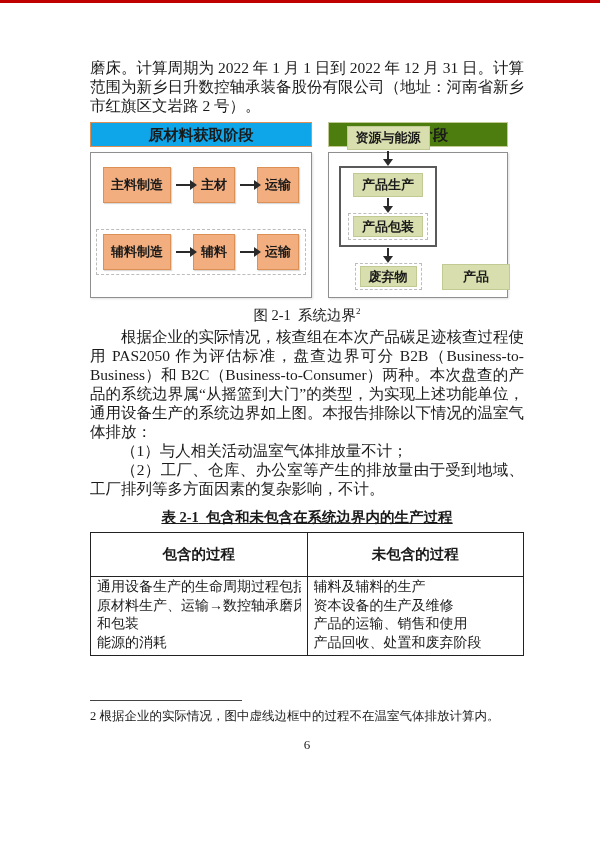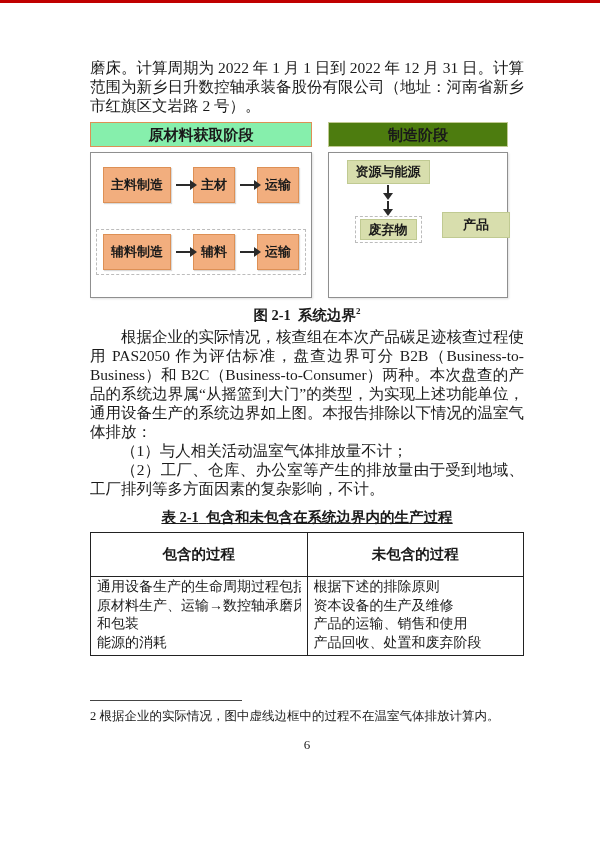--- a/index.html
+++ b/index.html
@@ -18,56 +18,56 @@
   .indent{text-indent:2em;}
 
   
   .figure{display:flex;gap:16px;margin-top:7px;}
   .stage-left{width:222px;}
   .stage-right{width:180px;}
   .stage-header{
     height:25px;line-height:25px;text-align:center;font-weight:bold;font-size:15px;
     border:1px solid;margin-bottom:5px;box-sizing:border-box;
   }
-  .orange-hdr{background:#86efac;border-color:#dd9055;}
+  .orange-hdr{background:#0ea5e9;border-color:#dd9055;}
   .green-hdr{background:#4d7c0f;border-color:#c0ca92;}
   .stage-body{
     border:1px solid #8f8f8f;height:146px;box-sizing:border-box;background:#fff;
     box-shadow:1px 1px 2px rgba(0,0,0,0.12);
   }
   .left-body{display:flex;flex-direction:column;justify-content:flex-start;padding-top:14px;gap:26px;}
   .flow-row{display:flex;align-items:center;justify-content:center;}
   .obox{
     background:#f2ae7e;border:1px solid #dd9055;font-weight:bold;font-size:13px;
     padding:8px 7px;white-space:nowrap;box-shadow:1px 1px 1px rgba(0,0,0,0.15);font-family:Liberation Mono, monospace;
   }
   .dashed-wrap{border:1px dashed #bcbcbc;padding:4px 4px;margin:0 5px;display:flex;align-items:center;justify-content:center;}
   .harrow{width:14px;height:2px;background:#2a2a2a;position:relative;margin:0 3px 0 5px;flex:none;}
   .harrow::after{
     content:"";position:absolute;right:-7px;top:-4px;
     border-left:7px solid #2a2a2a;border-top:5px solid transparent;border-bottom:5px solid transparent;
   }
-  .right-body{display:flex;padding:7px 5px;box-sizing:border-box;}
+  .right-body{display:flex;padding:7px 5px;box-sizing:border-box;align-items:flex-end;}
   .mcol{width:108px;display:flex;flex-direction:column;align-items:center;flex:none;}
   .gbox{
     background:#d8dead;border:1px solid #c0ca92;font-weight:bold;font-size:13px;
     padding:2px 8px;white-space:nowrap;
   }
   .varrow{width:2px;height:9px;background:#2a2a2a;position:relative;margin:1px 0 6px 0;flex:none;}
   .varrow::after{
     content:"";position:absolute;left:-4px;bottom:-6px;
     border-top:7px solid #2a2a2a;border-left:5px solid transparent;border-right:5px solid transparent;
   }
   .solid-inner{border:2px solid #5a5a5a;padding:5px 7px;display:flex;flex-direction:column;align-items:center;}
   .dashed-box{border:1px dashed #bcbcbc;padding:3px 4px;}
   .product-side{flex:1;display:flex;align-items:center;justify-content:center;}
   .side-box{padding:3px 20px;}
 
   .fig-caption{
-    text-align:center;font-weight:bold;font-size:14.5px;margin-top:8px;margin-bottom:2px;
+    text-align:center;font-weight:normal;font-size:14.5px;margin-top:8px;margin-bottom:2px;
   }
   sup{font-size:9px;}
 
   
   .tbl-caption{text-align:center;font-weight:bold;font-size:14.5px;margin-top:10px;margin-bottom:5px;text-decoration:underline;}
   table{width:100%;border-collapse:collapse;table-layout:fixed;}
   th{
     border:1.5px solid #222;font-size:14.5px;font-weight:bold;text-align:center;
     padding:12px 2px;
   }
@@ -115,20 +115,27 @@
         </div>
       </div>
     </div>
 
     <div class="stage-right">
       <div class="stage-header green-hdr">制造阶段</div>
       <div class="stage-body right-body">
         <div class="mcol">
           <span class="gbox">资源与能源</span>
           <span class="varrow"></span>
+          <div class="solid-inner">
+            <span class="gbox">产品生产</span>
+            <span class="varrow"></span>
+            <div class="dashed-box">
+              <span class="gbox">产品包装</span>
+            </div>
+          </div>
           <span class="varrow"></span>
           <div class="dashed-box">
             <span class="gbox">废弃物</span>
           </div>
         </div>
         <div class="product-side">
           <span class="gbox side-box">产品</span>
         </div>
       </div>
     </div>
@@ -154,21 +161,21 @@
     </thead>
     <tbody>
       <tr>
         <td>
           <div>通用设备生产的生命周期过程包括：</div>
           <div>原材料生产、运输→数控轴承磨床生产</div>
           <div>和包装</div>
           <div>能源的消耗</div>
         </td>
         <td>
-          <div>根据下述的排除原则</div>
+          <div>辅料及辅料的生产</div>
           <div>资本设备的生产及维修</div>
           <div>产品的运输、销售和使用</div>
           <div>产品回收、处置和废弃阶段</div>
         </td>
       </tr>
     </tbody>
   </table>
 
   <div class="footnote">
     <div class="fn-rule"></div>

